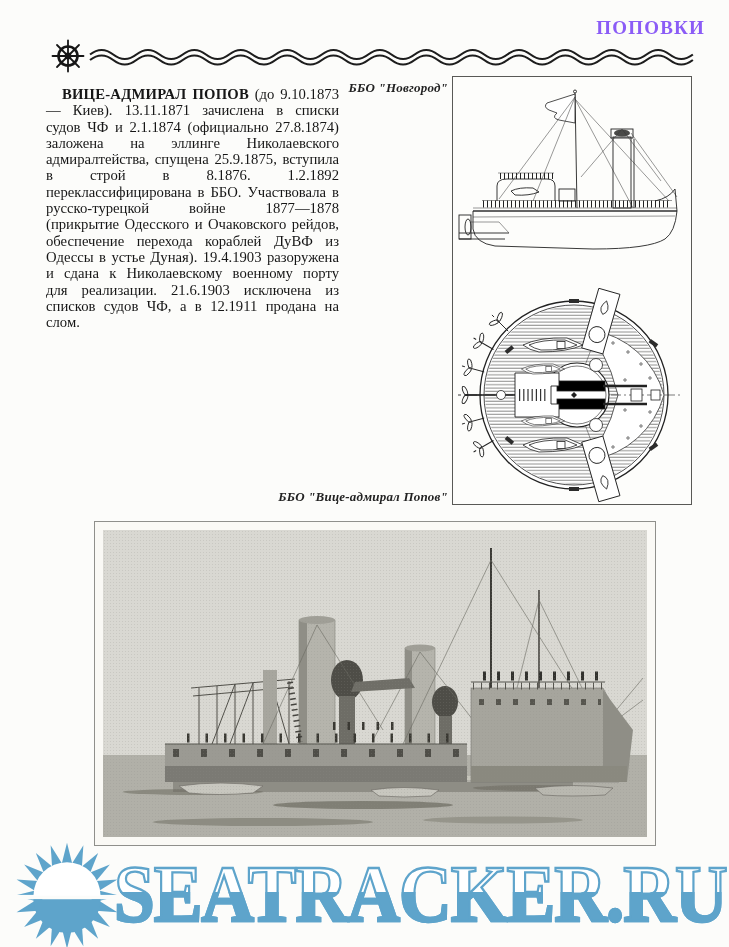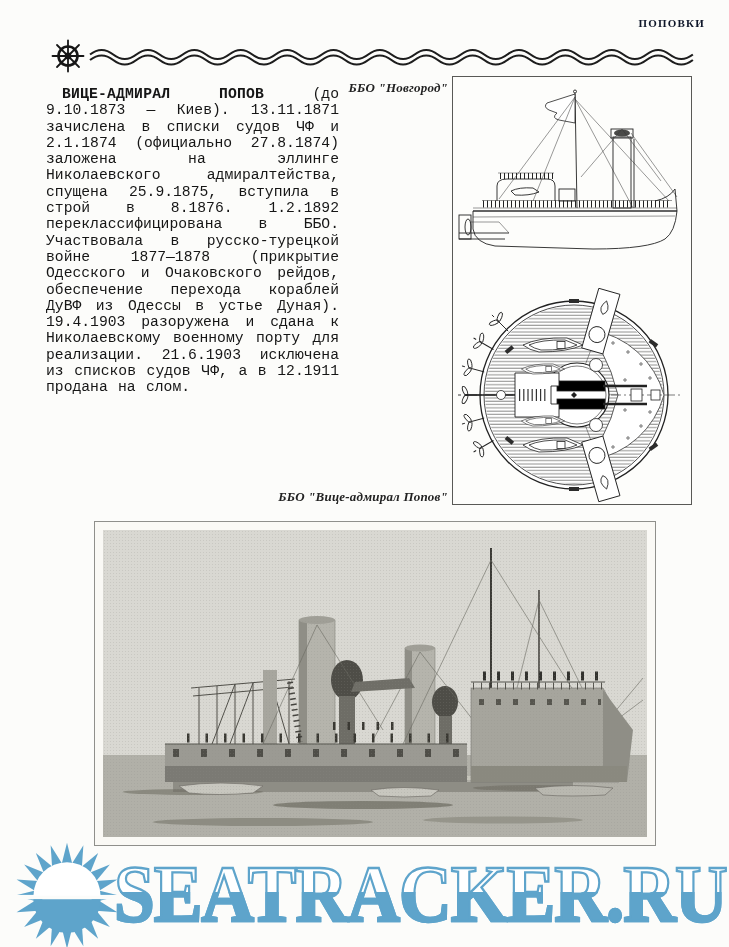--- a/index.html
+++ b/index.html
@@ -4,32 +4,32 @@
 <style>
   html,body{margin:0;padding:0;background:#e8e8e6;}
   .page{
     position:relative;width:729px;height:947px;margin:0 auto;
     background:#fcfcfa;overflow:hidden;
     font-family:"Liberation Serif",serif;color:#161616;
   }
   
   .hdr{
     position:absolute;top:17px;right:24px;
-    font-size:11px;font-weight:700;letter-spacing:1.2px;color:#0f172a;
+    font-size:19px;font-weight:700;letter-spacing:1.2px;color:#8b5cf6;
   }
   .divider{position:absolute;top:38px;left:51px;width:658px;height:36px;display:flex;align-items:center;}
   .divider svg{display:block;}
   .waves{flex:1;margin-left:3px;}
   
   .article{
     position:absolute;left:46px;top:86px;width:293px;
     font-size:14.7px;line-height:16.3px;text-align:justify;word-spacing:1.5px;
   }
   .article p{margin:0;}
-  .p-history{text-indent:16px;font-family:Liberation Mono, monospace;}
+  .p-history{text-indent:16px;}
   .lead{font-weight:700;letter-spacing:.2px;}
   .p-specs{margin-top:10px !important;}
   
   .draw-frame{
     position:absolute;left:452px;top:76px;width:240px;height:429px;
     border:1px solid #595956;background:#fdfdfb;box-sizing:border-box;
   }
   .cap{position:absolute;font-size:13px;font-style:italic;font-weight:700;letter-spacing:.2px;color:#222;white-space:nowrap;}
   .cap-top{top:80px;right:281px;}
   .cap-bottom{top:489px;right:281px;}

